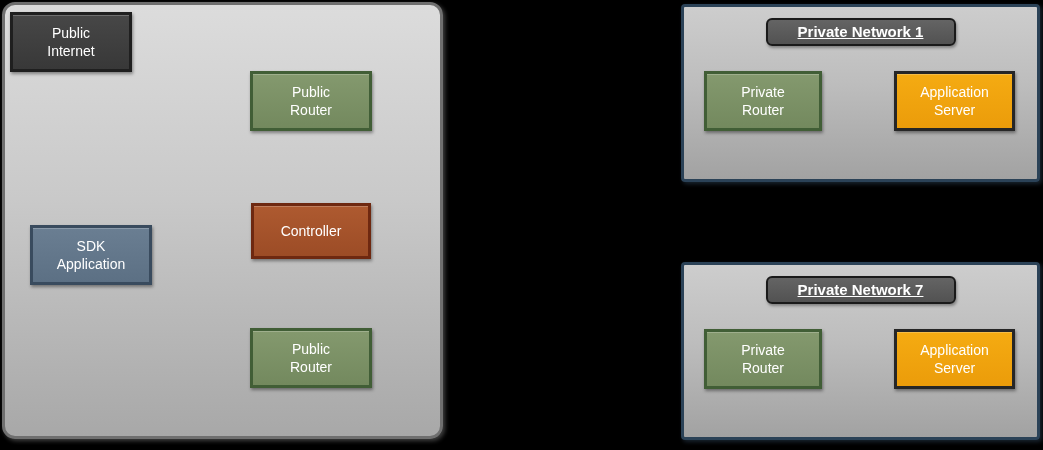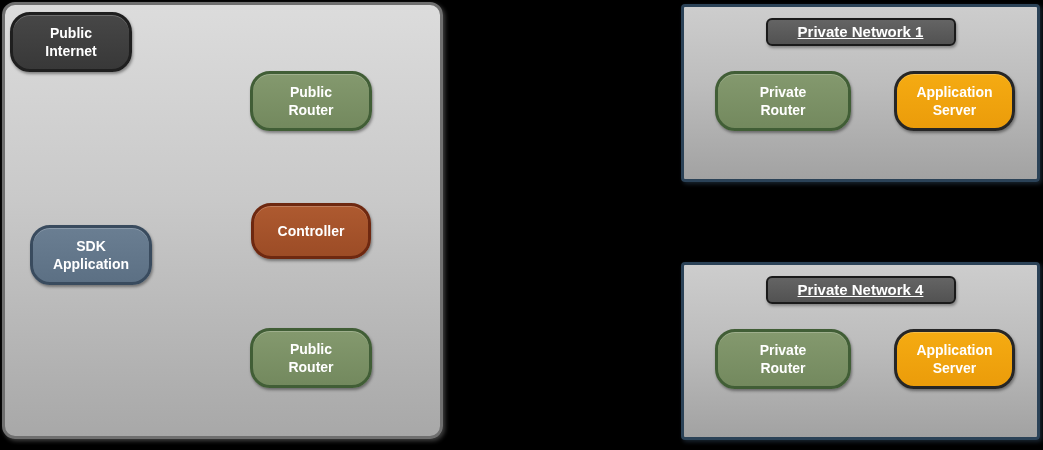--- a/index.html
+++ b/index.html
@@ -62,29 +62,29 @@
     box-shadow: 1px 2px 3px rgba(0,0,0,0.35);
     text-decoration: underline;
   }
 
   
   .node {
     position: absolute;
     box-sizing: border-box;
     width: 122px;
     height: 60px;
-    border-radius: 20px;
+    border-radius: 0;
     border: 3px solid;
     display: flex;
     align-items: center;
     justify-content: center;
     text-align: center;
     color: #ffffff;
     font-size: 14px;
-    font-weight: bold;
+    font-weight: normal;
     line-height: 1.3;
     box-shadow: 1px 2px 3px rgba(0,0,0,0.4), inset 0 1px 0 rgba(255,255,255,0.22);
   }
   .node span { white-space: pre-line; }
 
   .node.dark {
     background: linear-gradient(to bottom, #474747, #383838);
     border-color: #1f1f1f;
   }
   .node.green {
@@ -105,21 +105,21 @@
   }
 
   
   .pos-public-internet   { left: 5px;   top: 7px;   }
   .pos-public-router-top { left: 245px; top: 66px;  }
   .pos-sdk-application   { left: 25px;  top: 196px; margin-top: 24px; }
   .pos-controller        { left: 246px; top: 198px; width: 120px; height: 56px; }
   .pos-public-router-bot { left: 245px; top: 323px; }
 
   
-  .pos-private-router    { left: 31px;  top: 64px; width: 136px; }
+  .pos-private-router    { left: 20px;  top: 64px; width: 118px; }
   .pos-app-server        { left: 210px; top: 64px; width: 121px; }
 </style>
 </head>
 <body>
 
 <div class="canvas">
 
   <div class="public-cloud">
     <div class="node dark pos-public-internet">
       <span>Public
@@ -148,21 +148,21 @@
       <span>Private
 Router</span>
     </div>
     <div class="node orange pos-app-server">
       <span>Application
 Server</span>
     </div>
   </div>
 
   <div class="network net2">
-    <div class="net-title">Private Network 4</div>
+    <div class="net-title">Private Network 7</div>
     <div class="node green pos-private-router">
       <span>Private
 Router</span>
     </div>
     <div class="node orange pos-app-server">
       <span>Application
 Server</span>
     </div>
   </div>
 

